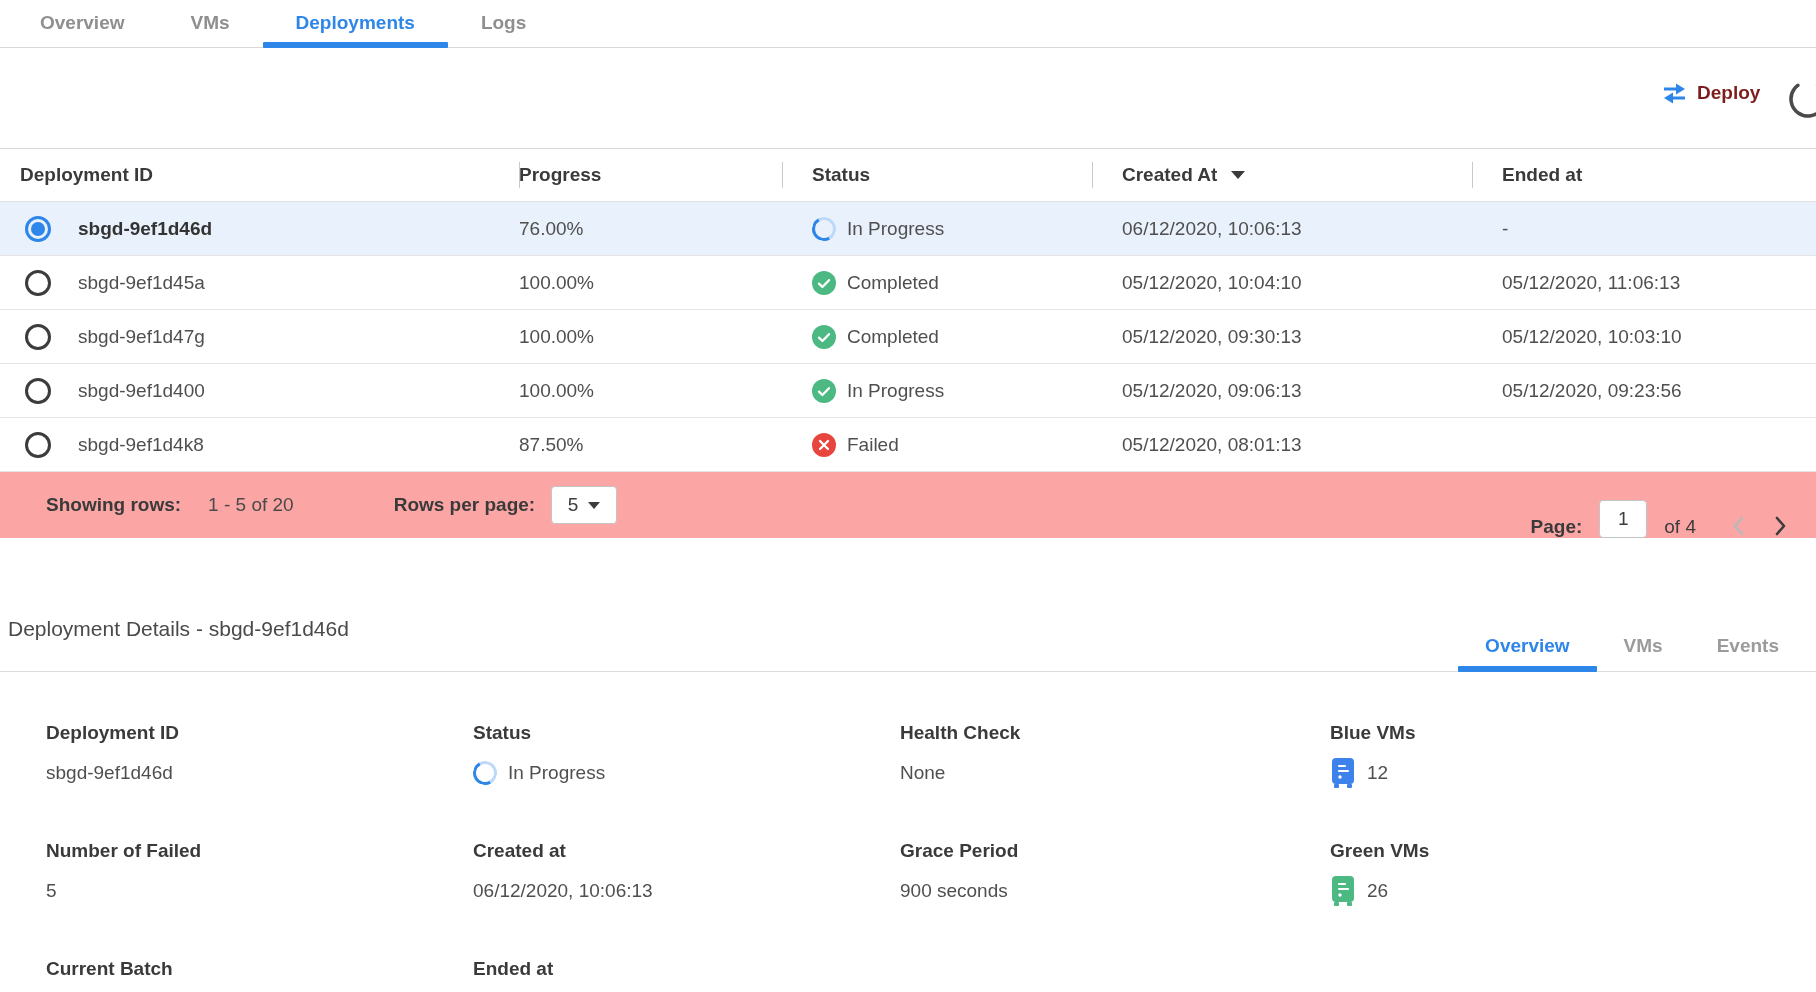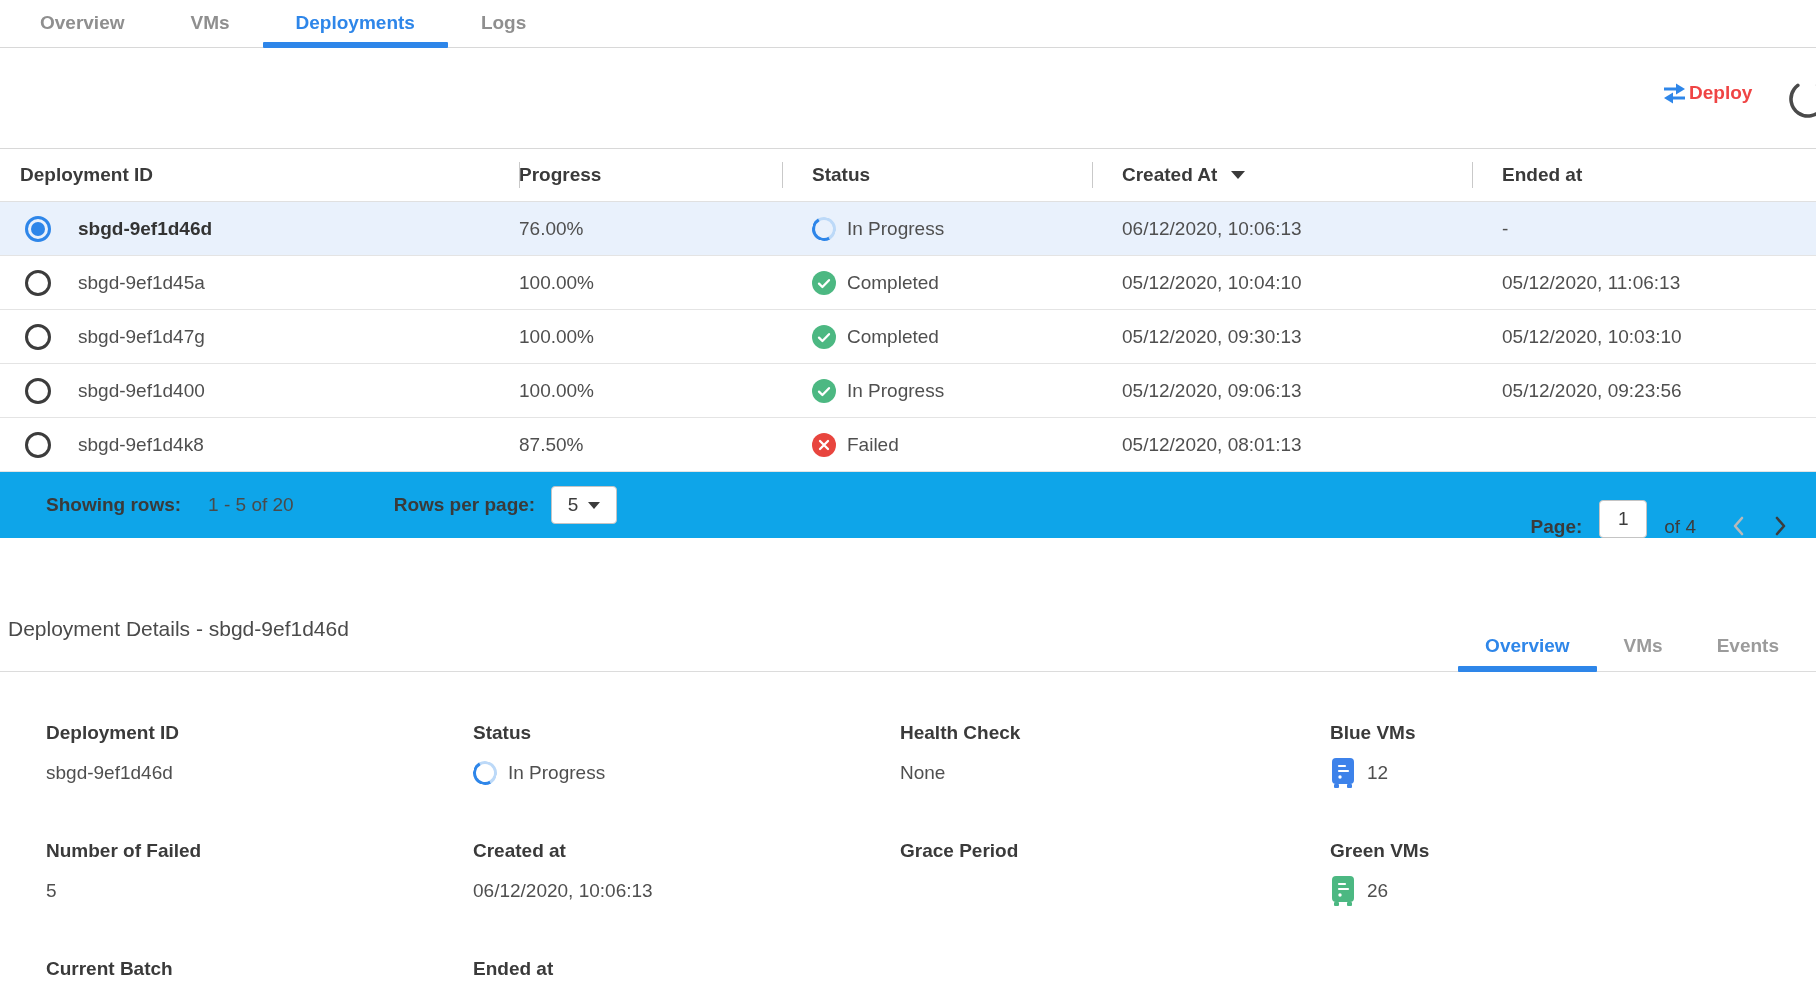--- a/index.html
+++ b/index.html
@@ -17,22 +17,22 @@
   .tab.active::after { content:""; position:absolute; left:0; right:0; bottom:-1px; height:6px;
          background:#2e86e9; border-radius:1px; }
 
   
   .toolbar { position:relative; height:50px; margin-top:21px; }
   .search-box { position:absolute; left:8px; top:0; width:1040px; height:50px; }
   .search-box input { width:100%; height:100%; border:1px solid #c8c8c8; border-radius:4px;
          font-family:inherit; font-size:19px; color:#333; padding:0 60px 0 22px; outline:none; }
   .search-box input::placeholder { color:#757575; }
   .search-ic { position:absolute; right:18px; top:12px; width:26px; height:26px; }
-  .deploy { position:absolute; left:1656px; top:12px; display:flex; align-items:center; gap:2px;
-         color:#ef4444; font-size:19px; font-weight:bold; cursor:pointer; background:none; border:none;
+  .deploy { position:absolute; left:1656px; top:12px; display:flex; align-items:center; gap:10px;
+         color:#7f1d1d; font-size:19px; font-weight:bold; cursor:pointer; background:none; border:none;
          font-family:inherit; }
   .refresh { position:absolute; left:1786px; top:8px; width:44px; height:44px; cursor:pointer; }
 
   
   .dtable { margin-top:29px; border-top:1px solid #d8d8d8; }
   .thead { display:flex; height:53px; align-items:center; border-bottom:1px solid #e0e0e0;
          font-size:19px; font-weight:bold; color:#3a3a3a; }
   .col1 { width:519px; padding-left:20px; }
   .col2 { width:263px; }
   .col3 { width:310px; padding-left:30px; }
@@ -55,21 +55,21 @@
   .radio.checked::after { content:""; position:absolute; left:50%; top:50%; width:14px; height:14px;
          margin:-7px 0 0 -7px; border-radius:50%; background:#2e86e9; }
   .cell-id { margin-left:27px; }
 
   .statwrap { display:flex; align-items:center; gap:11px; }
   .stat-ic { width:24px; height:24px; flex:0 0 auto; }
   .spin24 { width:24px; height:24px; border-radius:50%; border:3px solid #bcd9f8;
          border-left-color:#2e86e9; border-bottom-color:#2e86e9; transform:rotate(15deg); flex:0 0 auto; }
 
   
-  .tfoot { position:relative; display:flex; align-items:center; height:66px; background:#0ea5e9;
+  .tfoot { position:relative; display:flex; align-items:center; height:66px; background:#fca5a5;
          font-size:19px; color:#3c3c3c; }
   .bold { font-weight:bold; color:#3a3a3a; }
   .showing-label { margin-left:46px; }
   .showing-val { margin-left:27px; color:#4a4a4a; }
   .rpp-label { margin-left:100px; }
   .rpp-select { margin-left:16px; width:66px; height:38px; background:#fff; border:1px solid #c4c4c4;
          border-radius:4px; display:flex; align-items:center; justify-content:center; gap:10px;
          cursor:pointer; color:#3c3c3c; }
   .dd-tri { width:0; height:0; border-left:6px solid transparent; border-right:6px solid transparent;
          border-top:7px solid #3c3c3c; }
@@ -299,20 +299,21 @@
   <div class="field">
     <div class="flabel">Number of Failed</div>
     <div class="fvalue">5</div>
   </div>
   <div class="field">
     <div class="flabel">Created at</div>
     <div class="fvalue">06/12/2020, 10:06:13</div>
   </div>
   <div class="field">
     <div class="flabel">Grace Period</div>
+    <div class="fvalue">900 seconds</div>
   </div>
   <div class="field">
     <div class="flabel">Green VMs</div>
     <div class="fvalue">
       <svg class="vm-ic" viewBox="0 0 26 30">
         <rect x="2" y="0" width="22" height="26" rx="4" fill="#4cb882"></rect>
         <rect x="4" y="26" width="5" height="4" rx="1" fill="#4cb882"></rect>
         <rect x="17" y="26" width="5" height="4" rx="1" fill="#4cb882"></rect>
         <line x1="9" y1="8" x2="15" y2="8" stroke="#fff" stroke-width="2.2" stroke-linecap="round"></line>
         <line x1="9" y1="13" x2="18" y2="13" stroke="#fff" stroke-width="2.2" stroke-linecap="round"></line>

